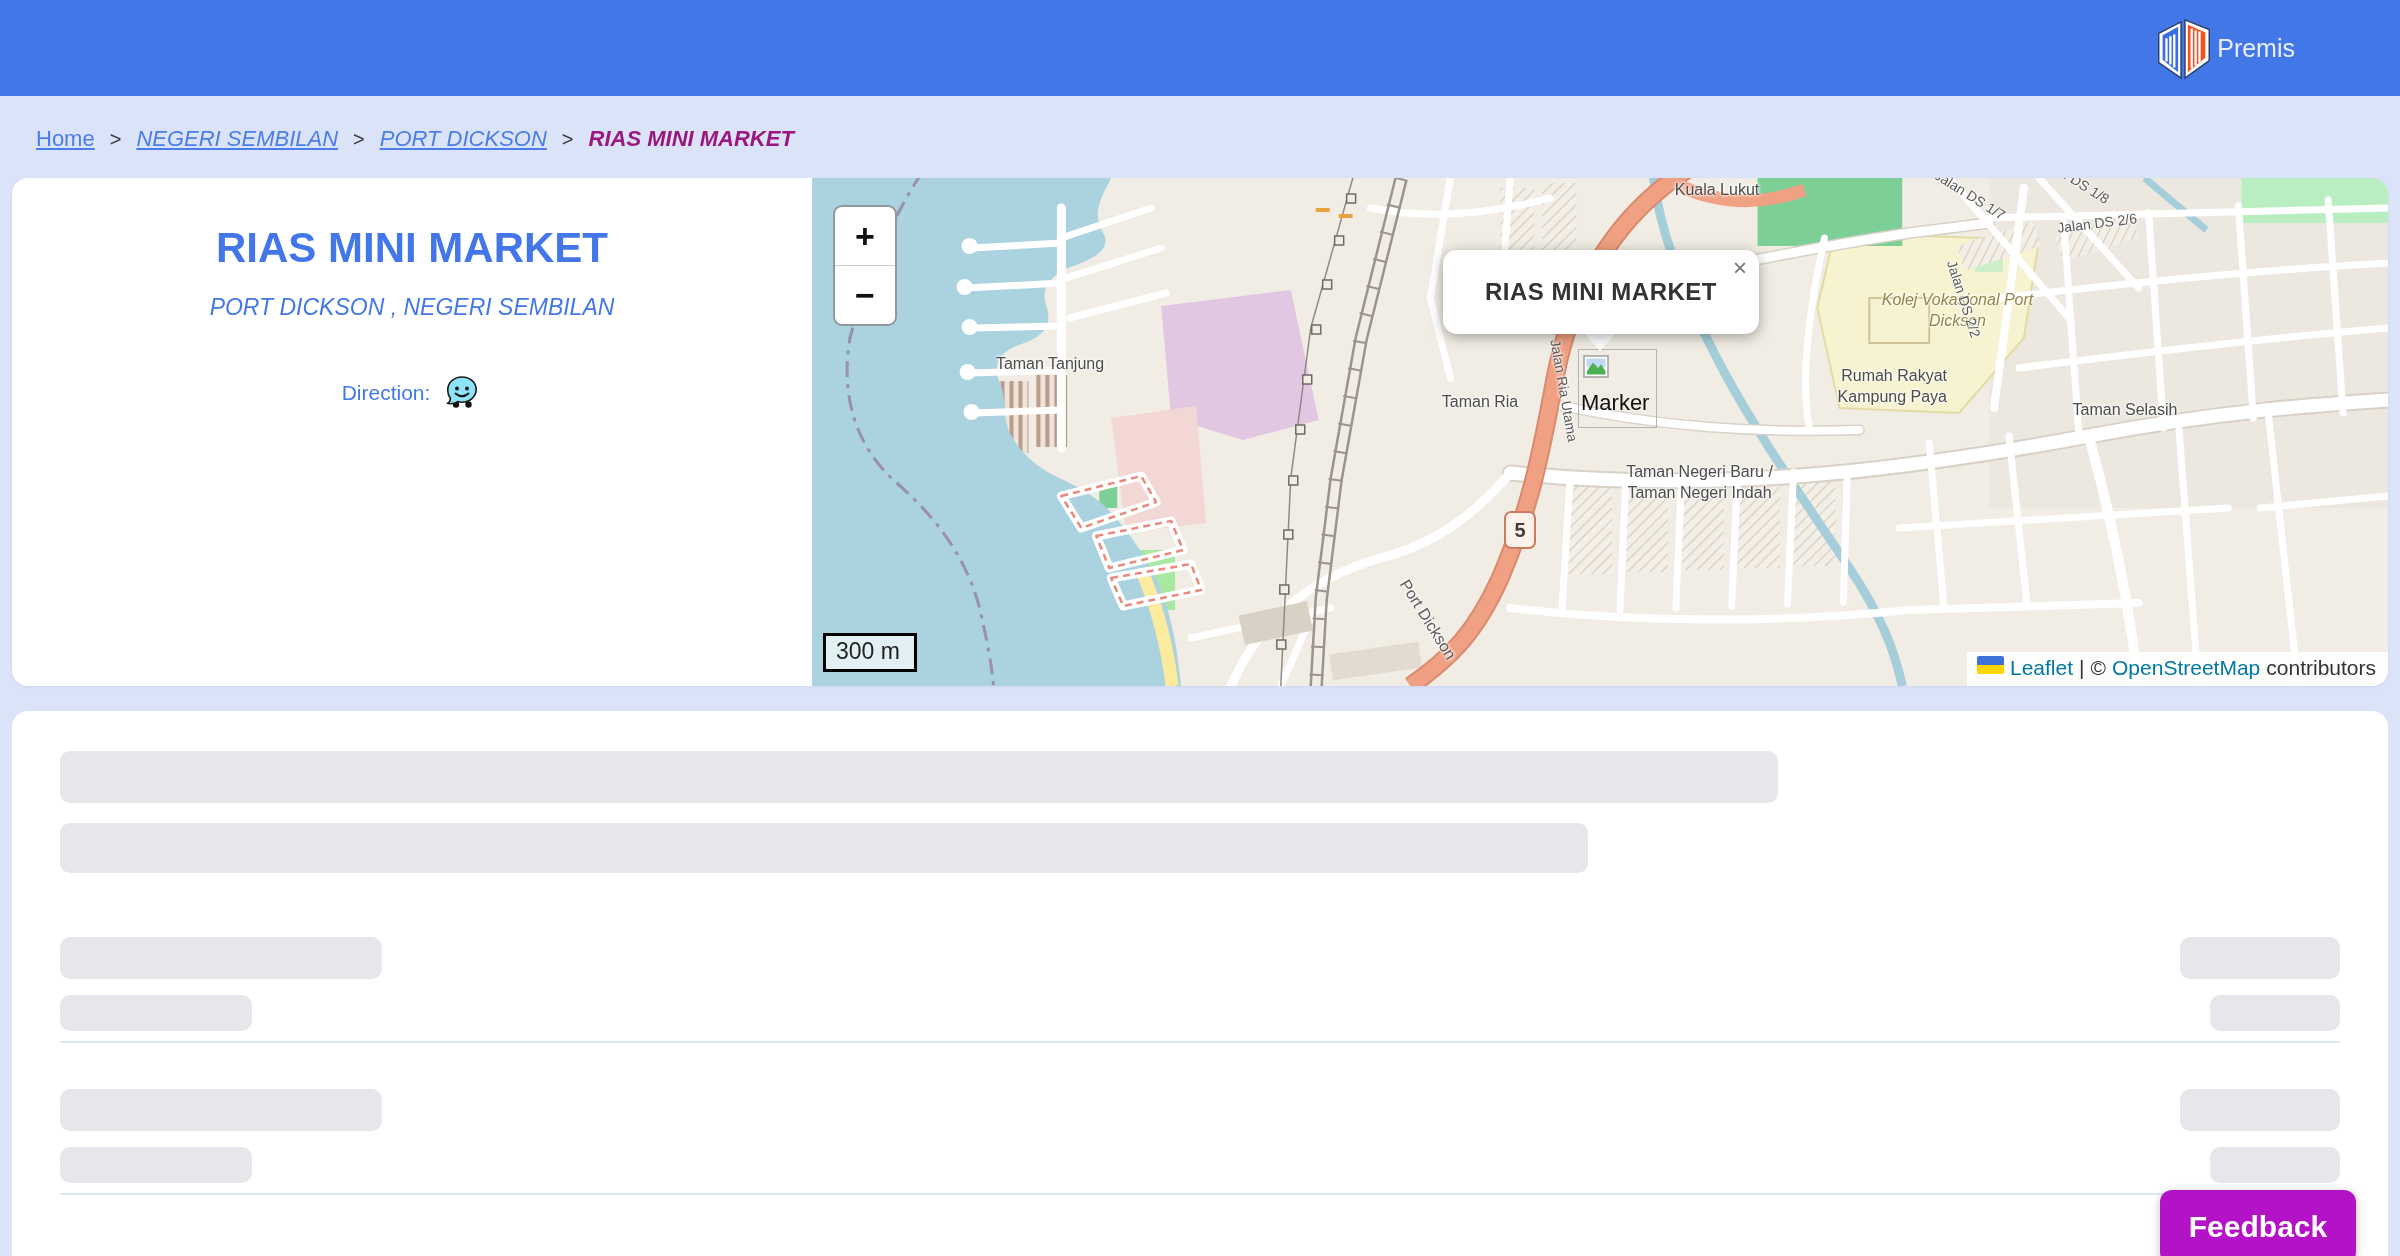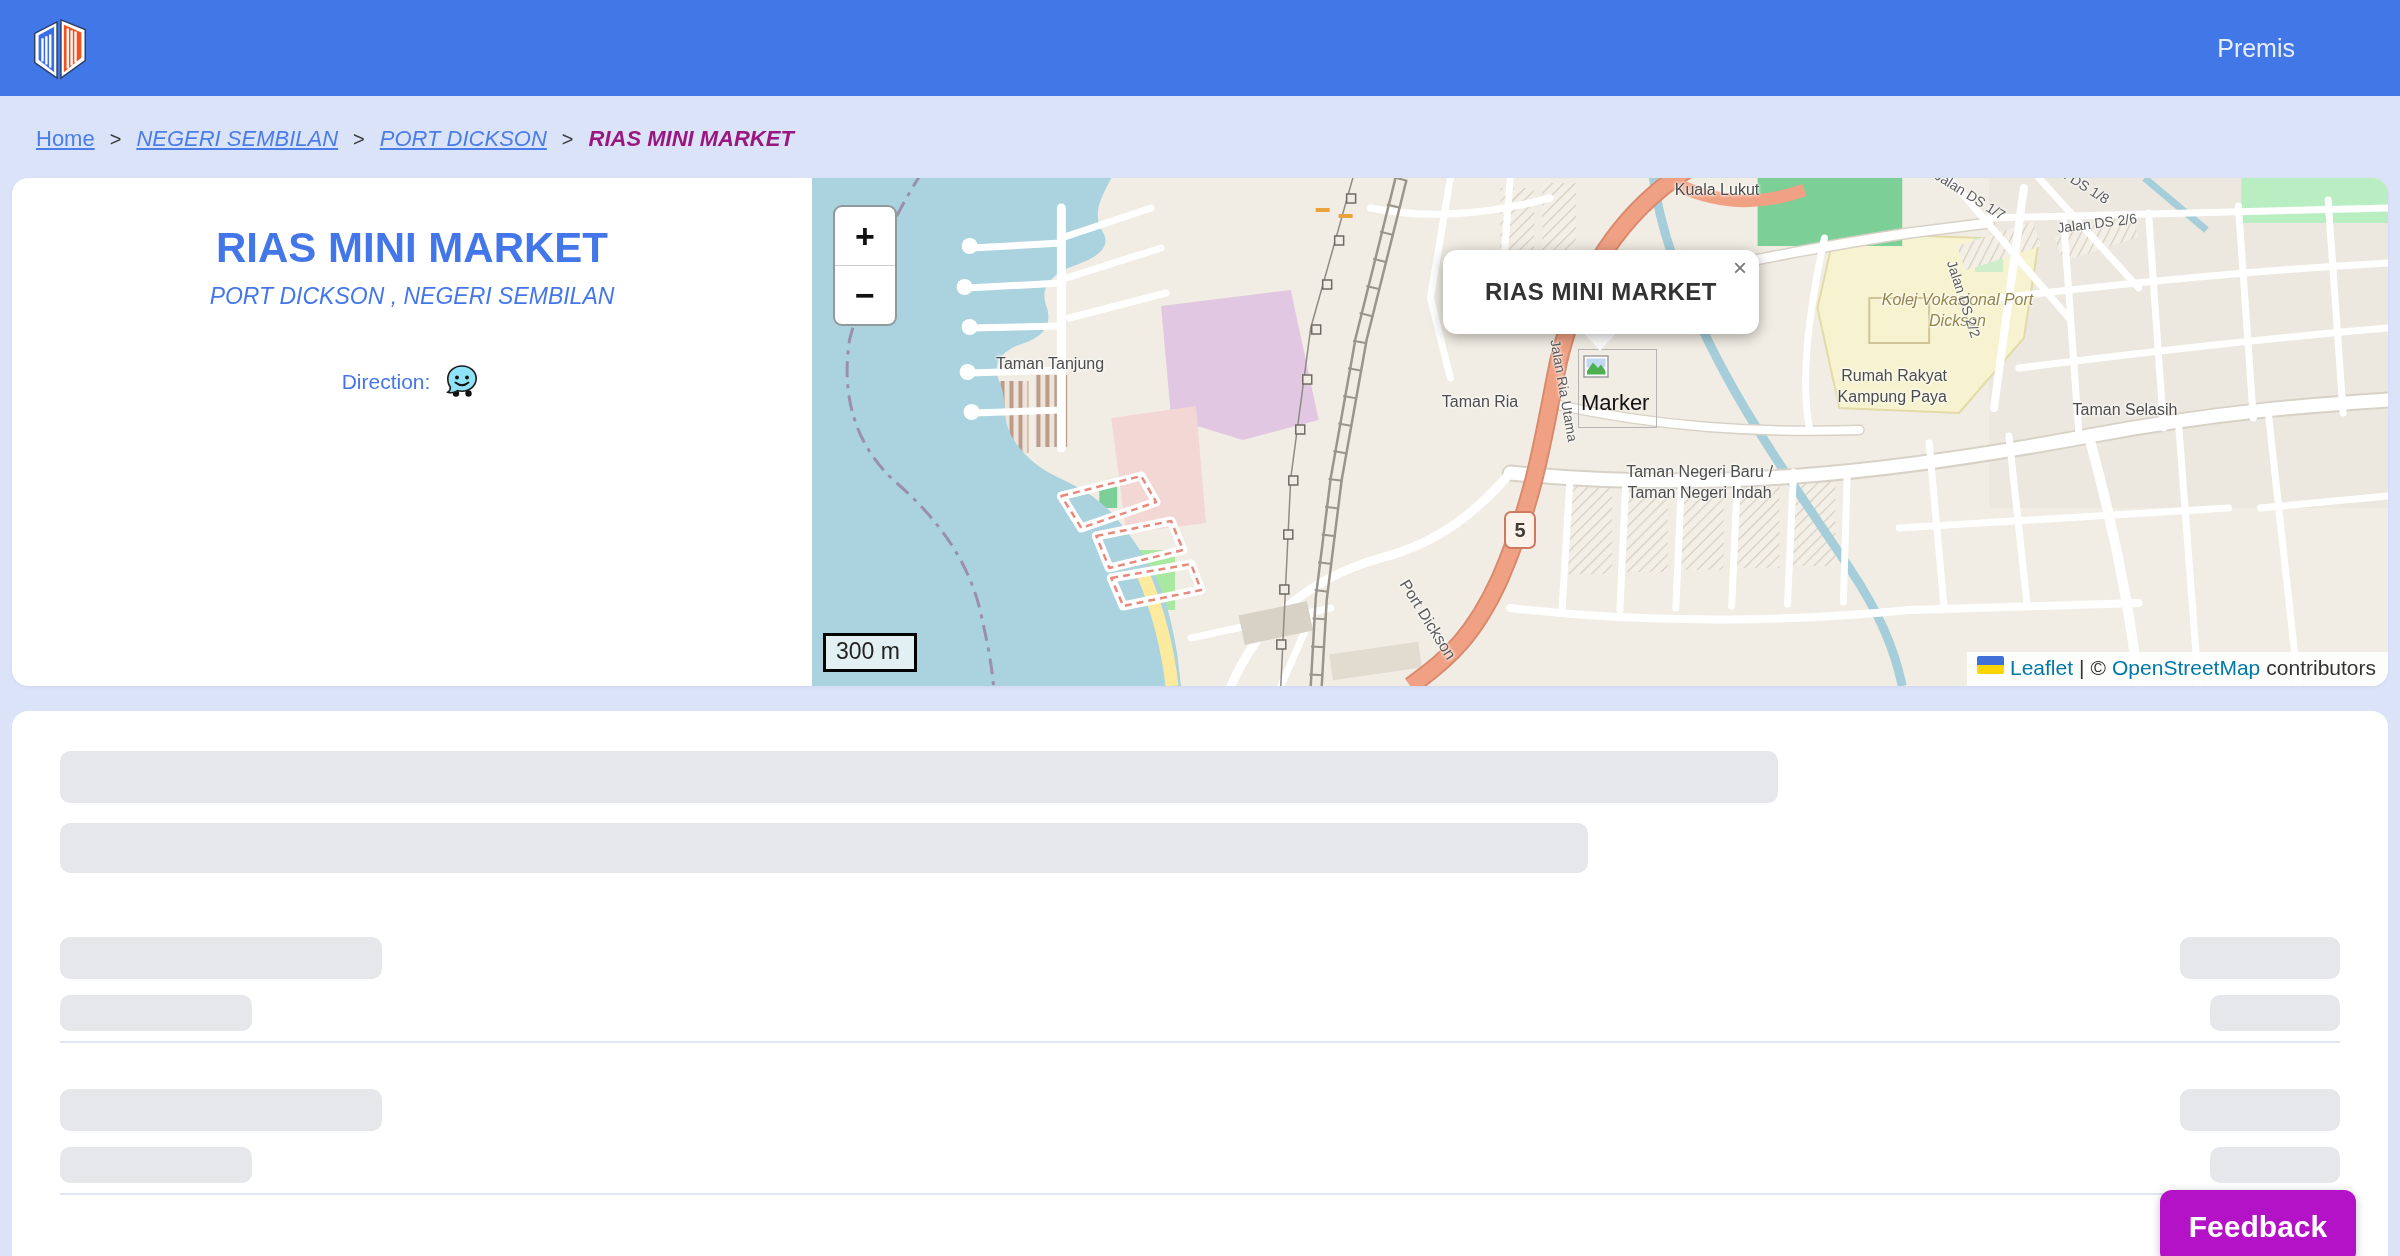--- a/index.html
+++ b/index.html
@@ -2,37 +2,37 @@
 <html><head>
 <meta charset="utf-8">
 <style>
   html,body{margin:0;padding:0;}
   body{
     width:2400px;height:1256px;overflow:hidden;position:relative;
     background:#dbe3f8;font-family:"Liberation Sans",sans-serif;
   }
   
   .header{height:96px;background:#4277e8;display:flex;align-items:center;
-    justify-content:space-between;padding:0 105px 0 25px;box-sizing:border-box;}
+    justify-content:flex-end;padding:0 105px 0 25px;box-sizing:border-box;}
   .brand-logo{width:68px;height:74px;display:block;}
   .menu-link{color:#e9eefc;font-size:25px;text-decoration:none;cursor:pointer;}
   
   .breadcrumb{padding:30px 0 26px 36px;font-size:22px;display:flex;align-items:center;gap:15px;}
   .crumb{color:#4a7de8;text-decoration:underline;cursor:pointer;}
   .crumb.it{font-style:italic;}
   .crumb-sep{color:#3a3a3a;font-size:20px;}
   .crumb-current{color:#9a177f;font-style:italic;font-weight:bold;}
   
   .main-card{margin:0 12px;height:508px;background:#fff;border-radius:16px;
     display:flex;overflow:hidden;box-shadow:0 1px 3px rgba(40,60,120,.08);}
   .info-panel{width:800px;flex-shrink:0;box-sizing:border-box;padding:46px 50px 0;text-align:center;}
   .listing-title{font-size:42px;font-weight:bold;color:#4377e9;}
   .listing-address{margin:46px auto 0;max-width:700px;font-size:23px;font-style:italic;
     color:#6e757c;line-height:40px;}
-  .listing-region{margin-top:11px;font-size:23px;font-style:italic;color:#4377e9;}
+  .listing-region{margin-top:22px;font-size:23px;font-style:italic;color:#4377e9;}
   .direction-row{margin-top:52px;font-size:21px;color:#4377e9;display:flex;
     justify-content:center;align-items:center;gap:12px;}
   .waze-icon{width:40px;height:40px;cursor:pointer;}
   
   .map-panel{position:relative;flex:1;background:#f1ede4;overflow:hidden;cursor:grab;}
   .map-panel svg.tiles{position:absolute;inset:0;width:100%;height:100%;}
   .map-label{position:absolute;color:#4c4c4c;font-size:16px;text-align:center;line-height:1.3;
     text-shadow:0 0 3px #fff,0 0 3px #fff,0 0 4px #fff;pointer-events:none;}
   .map-label.road{font-size:14px;color:#5a5a5a;white-space:nowrap;}
   .map-label.kolej{color:#958448;font-style:italic;}

